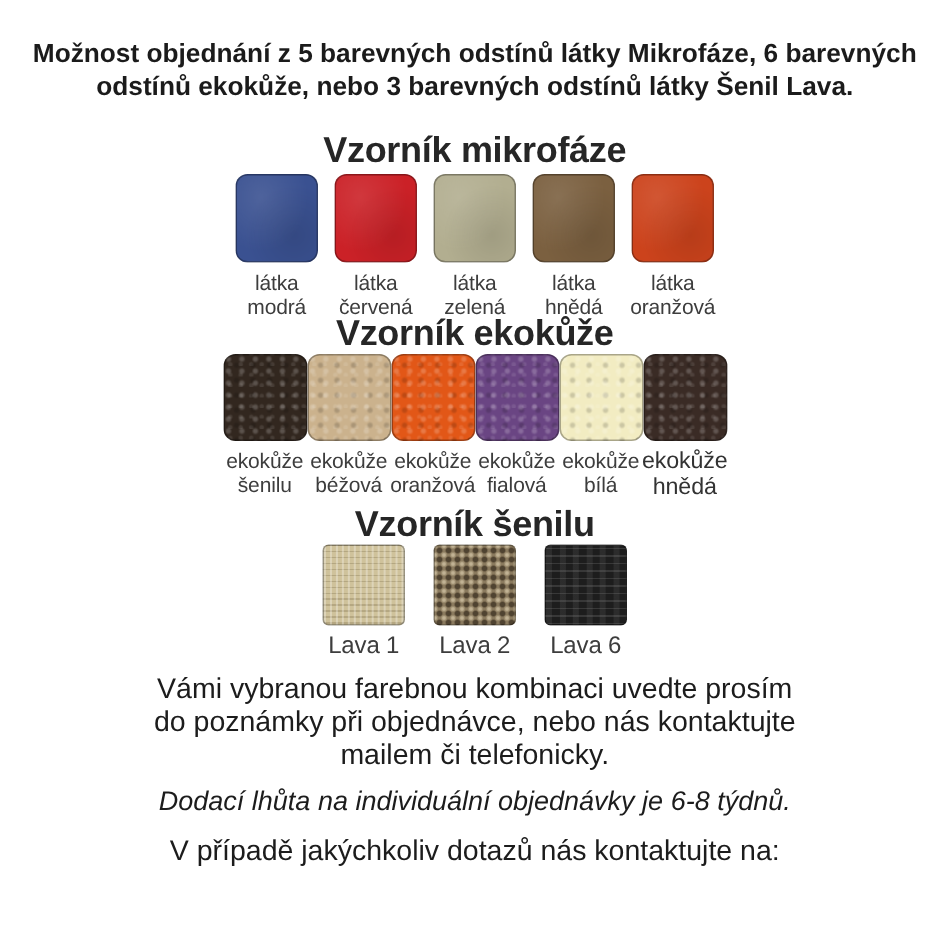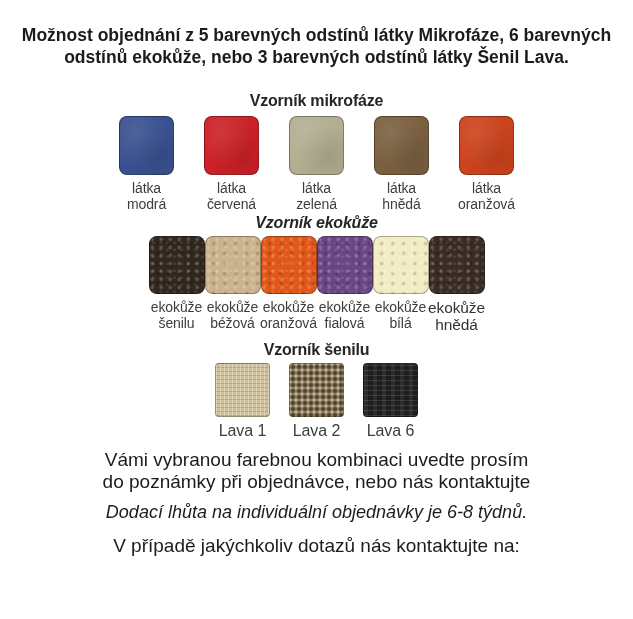--- a/index.html
+++ b/index.html
@@ -9,29 +9,29 @@
     -webkit-font-smoothing:antialiased;
   }
   .page{width:633px;height:543px;display:flex;flex-direction:column;align-items:center;}
 
   .main-header{
     margin-top:24px;width:600px;text-align:center;
     font-size:17.5px;font-weight:bold;line-height:22px;color:#1b1b1b;
   }
 
   .section-title{
-    text-align:center;font-size:16px;font-weight:bold;line-height:22px;
+    text-align:center;font-size:24px;font-weight:bold;line-height:22px;
     color:#262626;letter-spacing:-0.2px;
   }
   .title-mikrofaze{margin-top:22px;}
-  .title-ekokuze{margin-top:0;font-style:italic;}
+  .title-ekokuze{margin-top:0;}
   .title-senil{margin-top:6px;}
 
   .swatch-row{display:flex;justify-content:center;align-items:flex-start;}
-  .row-mikrofaze{margin-top:4px;gap:29px;}
+  .row-mikrofaze{margin-top:4px;gap:10px;}
   .row-ekokuze{margin-top:2px;}
   .row-senil{margin-top:2px;gap:18px;}
 
   .swatch-cell{display:flex;flex-direction:column;align-items:center;width:56px;}
 
   .swatch{
     box-sizing:border-box;border:1px solid rgba(0,0,0,0.30);
     background-color:#ccc;
   }
   .row-mikrofaze .swatch{width:55px;height:59px;border-radius:8px;}
@@ -206,20 +206,21 @@
       <div class="swatch tex-chenille-black" style="background-color: rgb(29, 29, 29);"></div>
       <div class="swatch-label">
         <div>Lava 6</div>
       </div>
     </div>
   </div>
 
   <div class="order-note">
     <div>Vámi vybranou farebnou kombinaci uvedte prosím</div>
     <div>do poznámky při objednávce, nebo nás kontaktujte</div>
+    <div>mailem či telefonicky.</div>
   </div>
 
   <div class="delivery-note">Dodací lhůta na individuální objednávky je 6-8 týdnů.</div>
 
   <div class="contact-block">
     <div>V případě jakýchkoliv dotazů nás kontaktujte na:</div>
   </div>
 
 </div>
 

